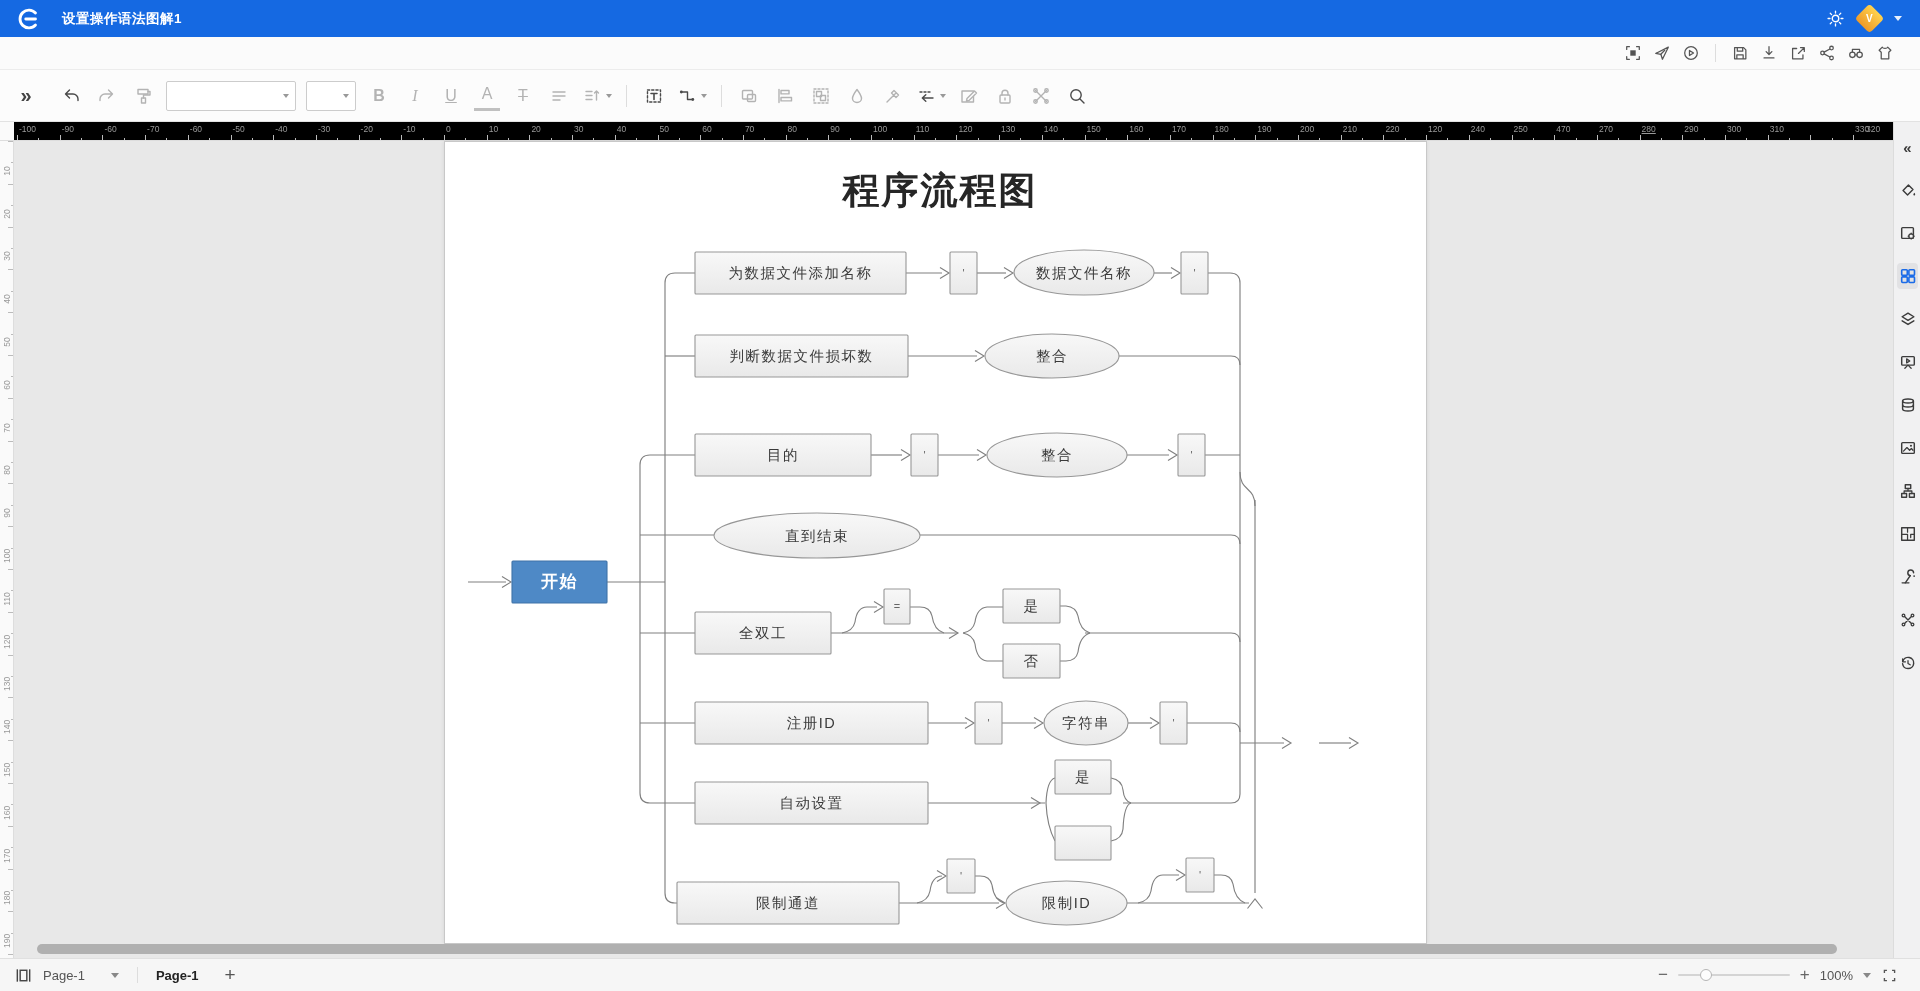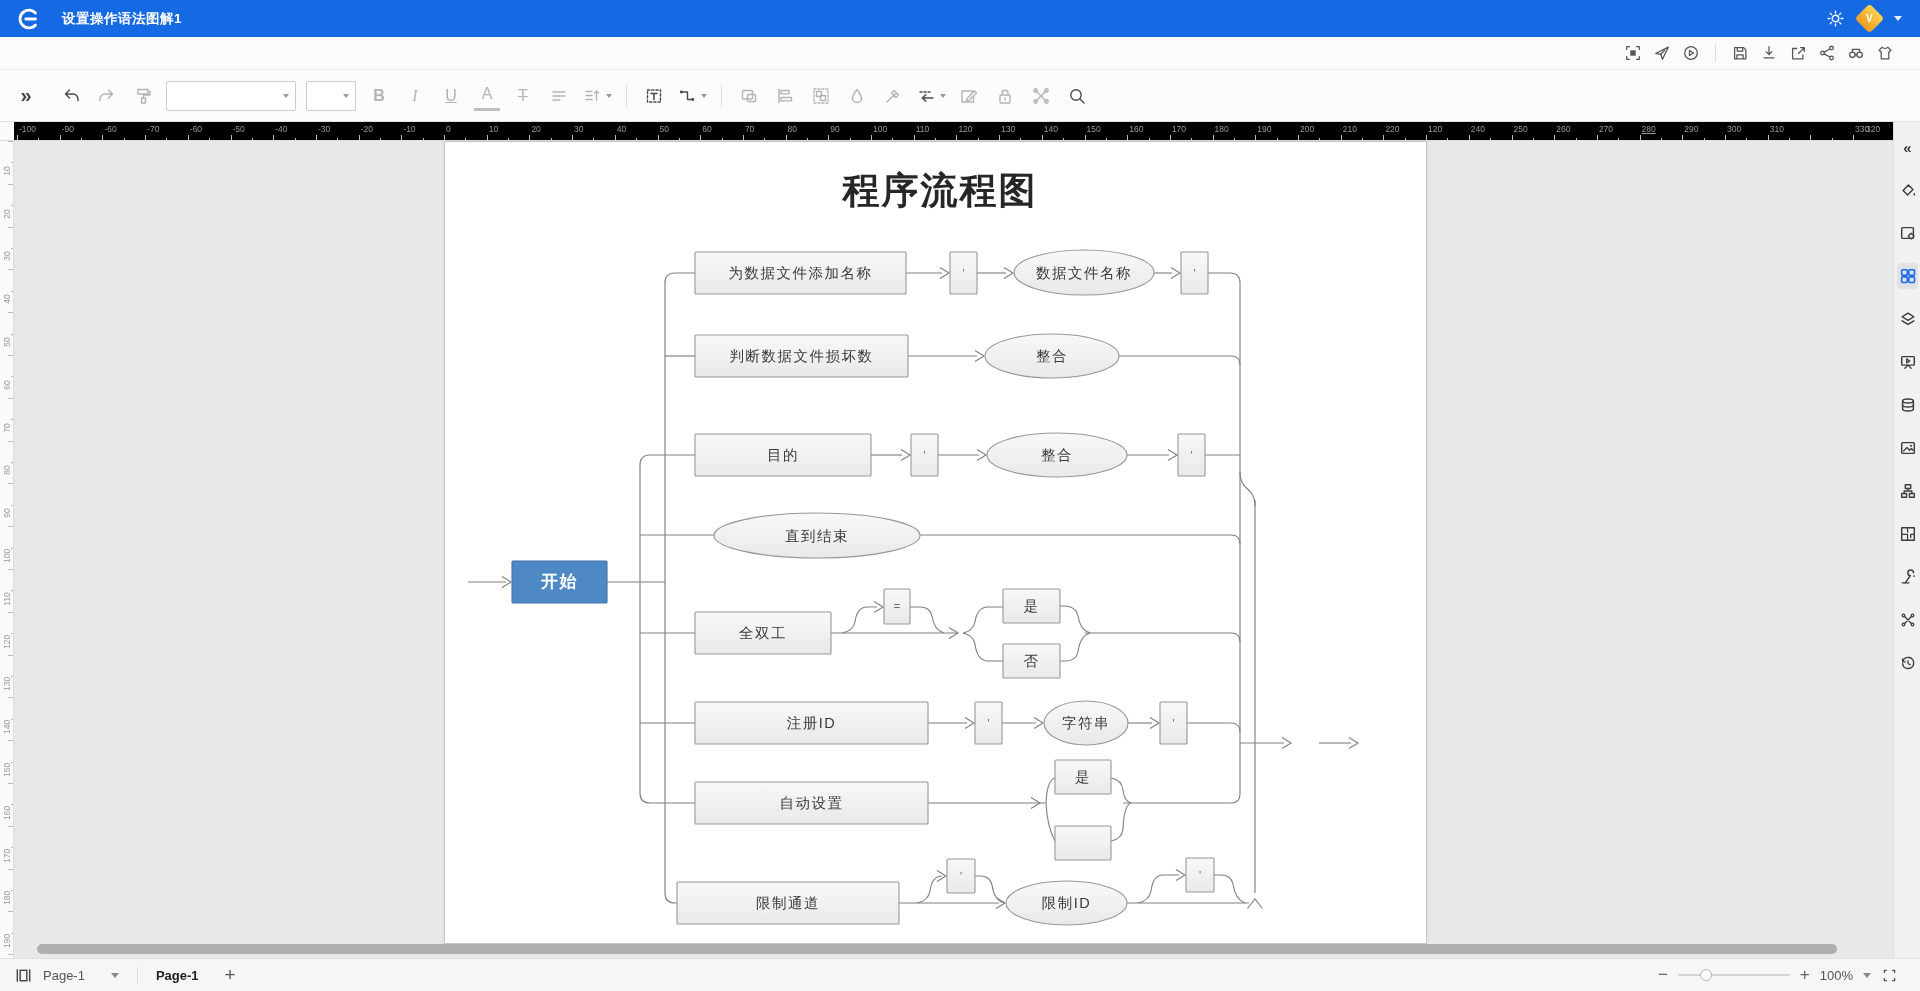--- a/index.html
+++ b/index.html
@@ -443,21 +443,21 @@
     <div class="htick" style="left: 1412.1px; height: 5px;"></div>
     <div class="hlabel" style="left: 1414.1px;">120</div>
     <div class="htick" style="left: 1433.45px; height: 2.5px;"></div>
     <div class="htick" style="left: 1454.8px; height: 5px;"></div>
     <div class="hlabel" style="left: 1456.8px;">240</div>
     <div class="htick" style="left: 1476.15px; height: 2.5px;"></div>
     <div class="htick" style="left: 1497.5px; height: 5px;"></div>
     <div class="hlabel" style="left: 1499.5px;">250</div>
     <div class="htick" style="left: 1518.85px; height: 2.5px;"></div>
     <div class="htick" style="left: 1540.2px; height: 5px;"></div>
-    <div class="hlabel" style="left: 1542.2px;">260</div>
+    <div class="hlabel" style="left: 1542.2px;">470</div>
     <div class="htick" style="left: 1561.55px; height: 2.5px;"></div>
     <div class="htick" style="left: 1582.9px; height: 5px;"></div>
     <div class="hlabel" style="left: 1584.9px;">270</div>
     <div class="htick" style="left: 1604.25px; height: 2.5px;"></div>
     <div class="htick" style="left: 1625.6px; height: 5px;"></div>
     <div class="hlabel" style="left: 1627.6px; text-decoration: underline;">280</div>
     <div class="htick" style="left: 1646.95px; height: 2.5px;"></div>
     <div class="htick" style="left: 1668.3px; height: 5px;"></div>
     <div class="hlabel" style="left: 1670.3px;">290</div>
     <div class="htick" style="left: 1689.65px; height: 2.5px;"></div>

